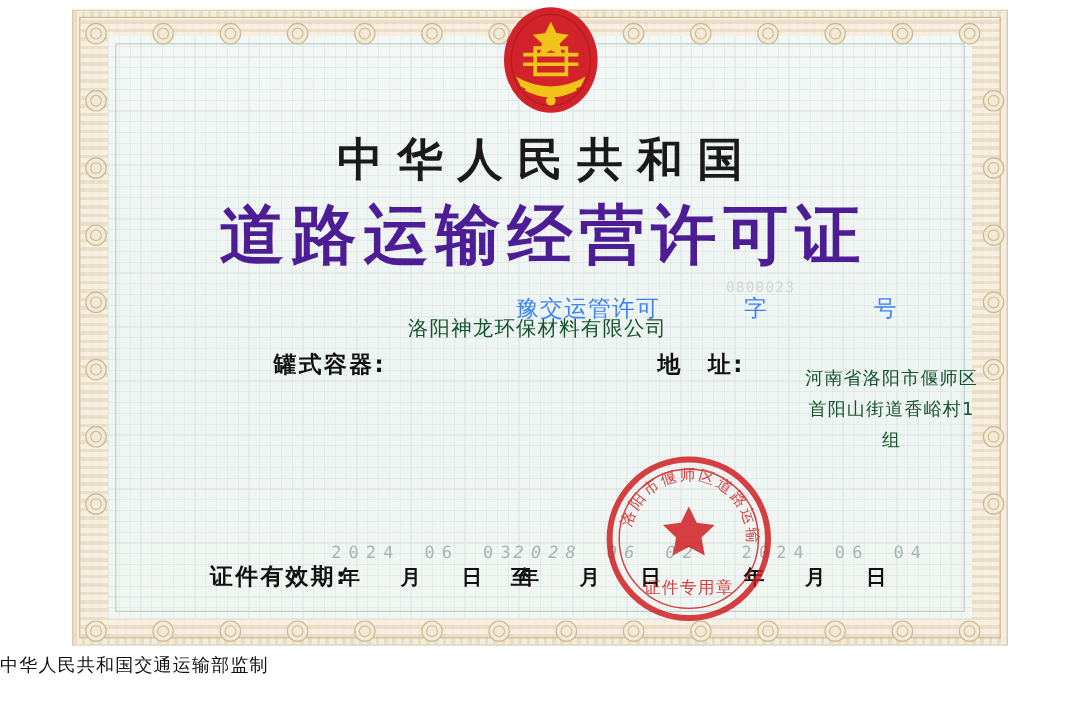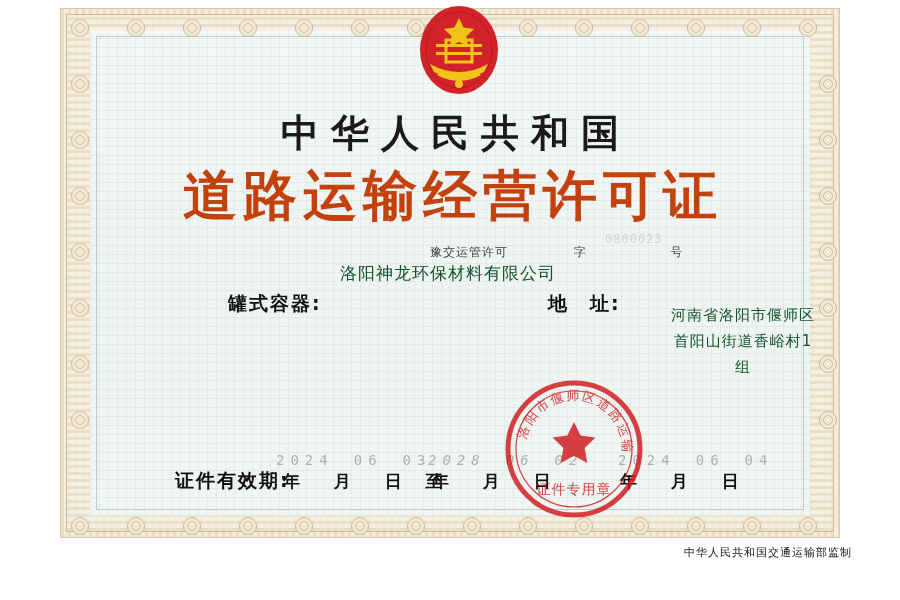--- a/index.html
+++ b/index.html
@@ -121,31 +121,31 @@
     position: absolute;
     top: 160px;
     left: 0;
     width: 900px;
     text-align: center;
     font-family: Liberation Mono, monospace;
     font-size: 54px;
     font-weight: bold;
     letter-spacing: 6px;
     text-indent: 6px;
-    color: #c2410c;
+    color: #4c1d95;
     z-index: 4;
   }
   
   .serial-row {
     position: absolute;
     top: 244px;
     left: 430px;
     font-family: "DejaVu Sans", sans-serif;
-    font-size: 12px;
-    color: #404040;
+    font-size: 19px;
+    color: #3b82f6;
     letter-spacing: 1px;
     z-index: 4;
   }
   .serial-row .gap-word {
     display: inline-block;
     width: 56px;
   }
   .serial-row .gap-word2 {
     display: inline-block;
     width: 74px;
@@ -249,25 +249,25 @@
     height: 142px;
     z-index: 6;
     opacity: 0.82;
   }
   
   .footer-note {
     position: absolute;
     top: 545px;
     left: 0;
     width: 900px;
-    text-align: right;
+    text-align: left;
     padding-right: 48px;
     box-sizing: border-box;
     font-family: "DejaVu Sans", sans-serif;
-    font-size: 11px;
+    font-size: 15px;
     color: #111111;
     letter-spacing: 1px;
   }
 </style>
 </head>
 <body>
 
 <div class="cert-page">
 
   <div class="outer-frame">

